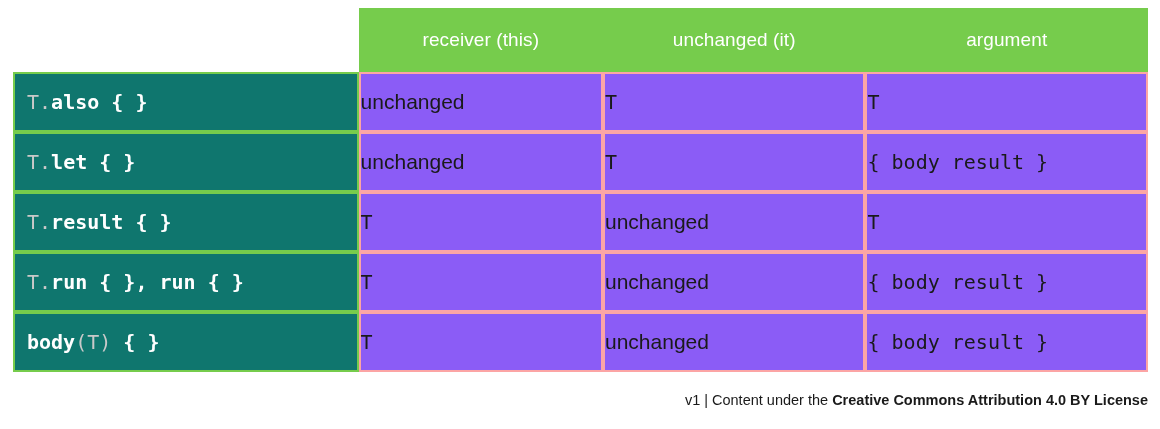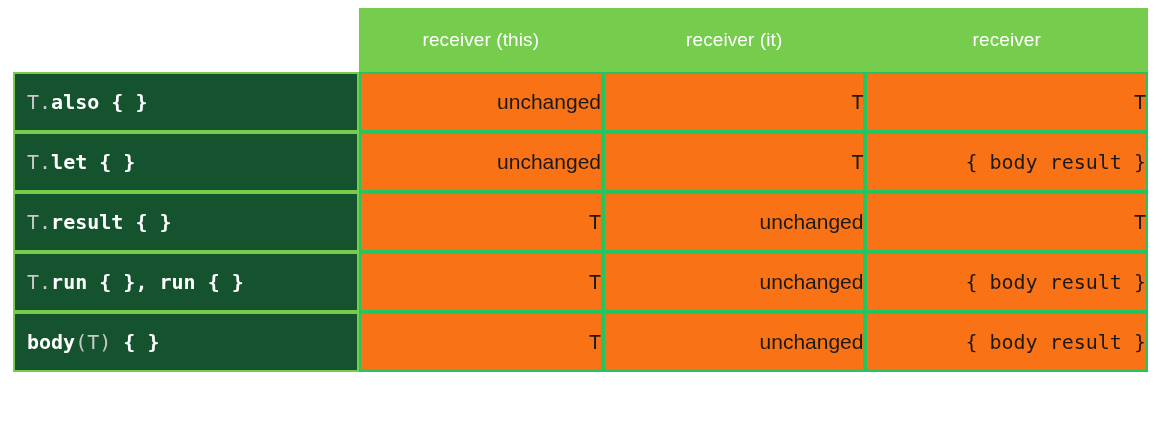--- a/index.html
+++ b/index.html
@@ -56,46 +56,46 @@
     text-align: center;
     vertical-align: middle;
     height: 62px;
     padding: 0;
     border: none;
     letter-spacing: 0.1px;
   }
 
   
   td.label-cell {
-    background: #14532d;
+    background: #0f766e;
     border: 2px solid #76cc4c;
     height: 56px;
     padding: 0 0 0 12px;
     vertical-align: middle;
     font-family: "DejaVu Sans Mono", "Liberation Mono", monospace;
     font-size: 20px;
     white-space: nowrap;
     letter-spacing: 0px;
   }
   td.label-cell .recv-prefix {
     color: #c9c9c9;
     font-weight: normal;
   }
   td.label-cell .fn-name {
     color: #ffffff;
     font-weight: bold;
   }
 
   
   td.data-cell {
-    background: #f97316;
-    border: 2px solid #22c55e;
+    background: #8b5cf6;
+    border: 2px solid #fca5a5;
     height: 56px;
     padding: 0;
-    text-align: right;
+    text-align: left;
     vertical-align: middle;
     color: #1a1a1a;
   }
   td.data-cell.sans {
     font-family: "Liberation Sans", sans-serif;
     font-size: 21px;
   }
   td.data-cell.mono {
     font-family: "DejaVu Sans Mono", "Liberation Mono", monospace;
     font-size: 20px;
@@ -123,22 +123,22 @@
       <colgroup>
         <col class="c-label">
           <col class="c-recv">
           <col class="c-arg">
           <col class="c-ret">
       </colgroup>
       <thead>
         <tr class="header-row">
           <td class="corner-cell"></td>
           <th>receiver (this)</th>
-          <th>receiver (it)</th>
-          <th>receiver</th>
+          <th>unchanged (it)</th>
+          <th>argument</th>
         </tr>
       </thead>
       <tbody>
 
         <tr>
           <td class="label-cell"><span class="recv-prefix">T.</span><span class="fn-name">also { }</span></td>
           <td class="data-cell sans">unchanged</td>
           <td class="data-cell mono">T</td>
           <td class="data-cell mono">T</td>
         </tr>
@@ -168,14 +168,15 @@
           <td class="label-cell"><span class="fn-name">body</span><span class="recv-prefix">(T)</span><span class="fn-name"> { }</span></td>
           <td class="data-cell mono">T</td>
           <td class="data-cell sans">unchanged</td>
           <td class="data-cell mono">{ body result }</td>
         </tr>
 
       </tbody>
     </table>
   </div>
 
+  <div id="footer"><span>v1 | Content under the </span><span class="lic-bold">Creative Commons Attribution 4.0 BY License</span></div>
 
 </div>
 
 </body></html>

